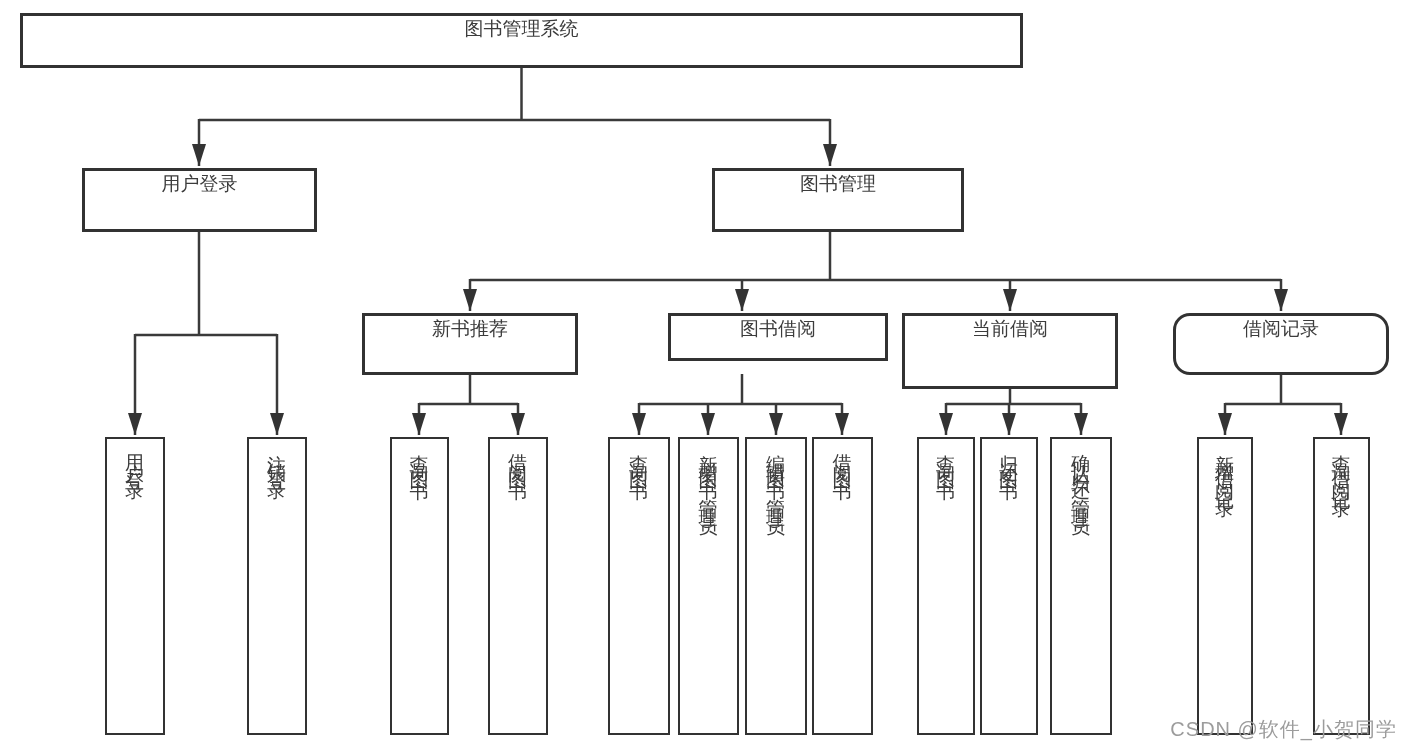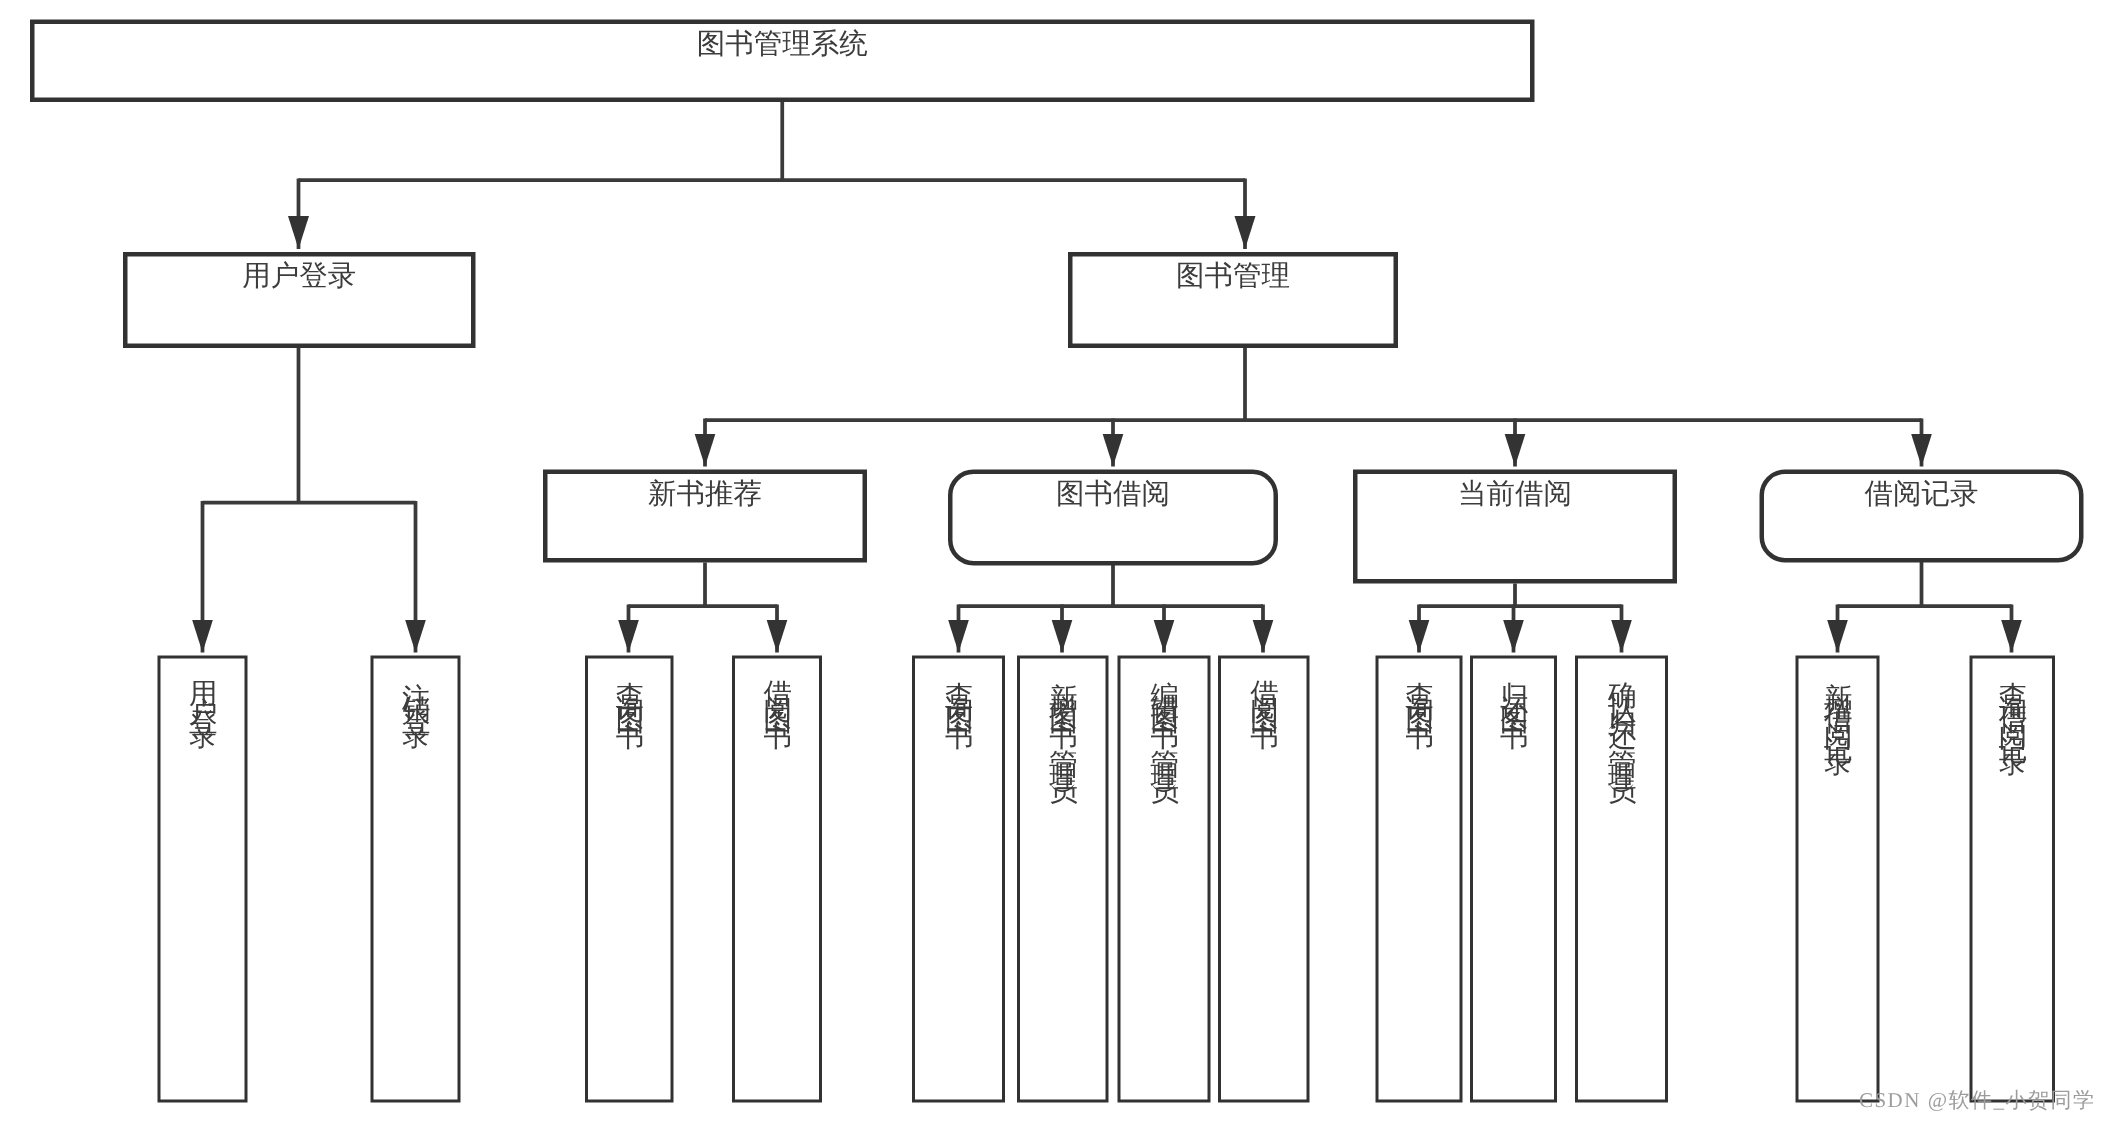--- a/index.html
+++ b/index.html
@@ -17,23 +17,22 @@
     color: #3c3c3c;
   }
   .hbox { font-size: 19px; }
   .leaf { border-width: 2.5px; }
   .vtext {
     writing-mode: vertical-lr; text-orientation: mixed;
     font-size: 19px; letter-spacing: 9px; line-height: 1;
   }
   .watermark {
     position: absolute; right: 8px; bottom: 4px;
-    color: #9c9c9c; font-size: 14px; letter-spacing: 1px;
+    color: #9c9c9c; font-size: 20px; letter-spacing: 1px;
     user-select: none;
-    font-family: Liberation Serif, serif;
   }
 </style>
 </head>
 <body>
 
 <svg class="connectors" viewBox="0 0 1405 747" xmlns="http://www.w3.org/2000/svg">
   <defs>
     <marker id="arrow" markerUnits="userSpaceOnUse" markerWidth="24" markerHeight="16" refX="22" refY="7" orient="auto">
       <path d="M0 0 L22 7 L0 14 Z" fill="#333333"></path>
     </marker>
@@ -96,28 +95,28 @@
   </g>
 </svg>
 
 <div class="box hbox" style="left:20px; top:13px; width:1003px; height:55px;">
   <span>图书管理系统</span>
 </div>
 
 <div class="box hbox" style="left:82px; top:168px; width:235px; height:64px;">
   <span>用户登录</span>
 </div>
-<div class="box hbox" style="left:712px; top:168px; width:220px; height:64px;">
+<div class="box hbox" style="left:712px; top:168px; width:252px; height:64px;">
   <span>图书管理</span>
 </div>
 
 <div class="box hbox" style="left:362px; top:313px; width:216px; height:62px;">
   <span>新书推荐</span>
 </div>
-<div class="box hbox" style="left:632px; top:313px; width:220px; height:64px;border-radius:17px;">
+<div class="box hbox" style="left:668px; top:313px; width:220px; height:48px;">
   <span>图书借阅</span>
 </div>
 <div class="box hbox" style="left:902px; top:313px; width:216px; height:76px;">
   <span>当前借阅</span>
 </div>
 <div class="box hbox" style="left:1173px; top:313px; width:216px; height:62px;border-radius:17px;">
   <span>借阅记录</span>
 </div>
 
 <div class="box leaf" style="left:105px; top:437px; width:60px; height:298px;">

